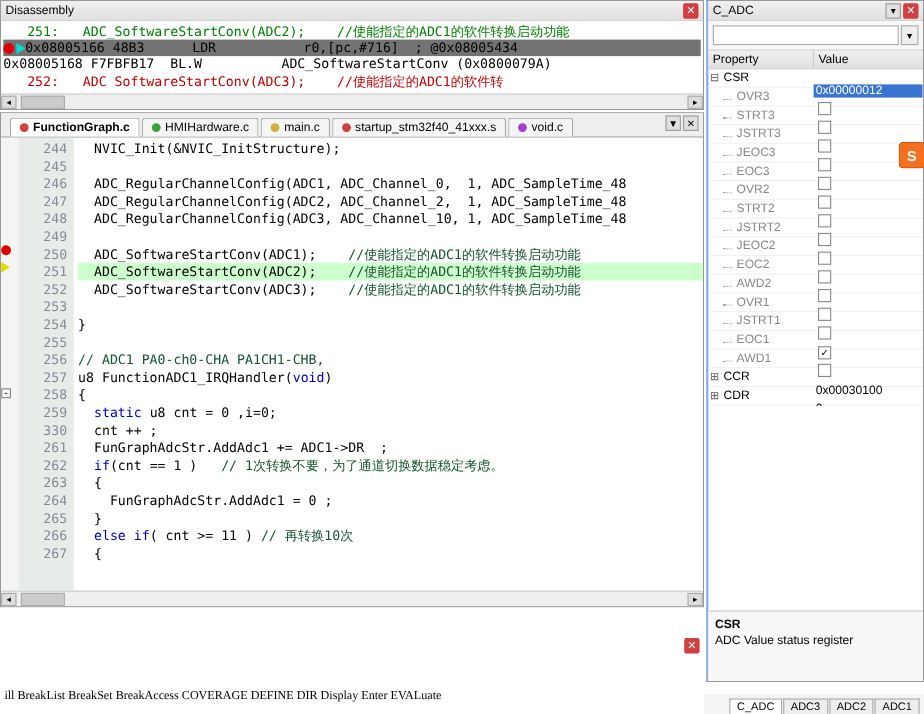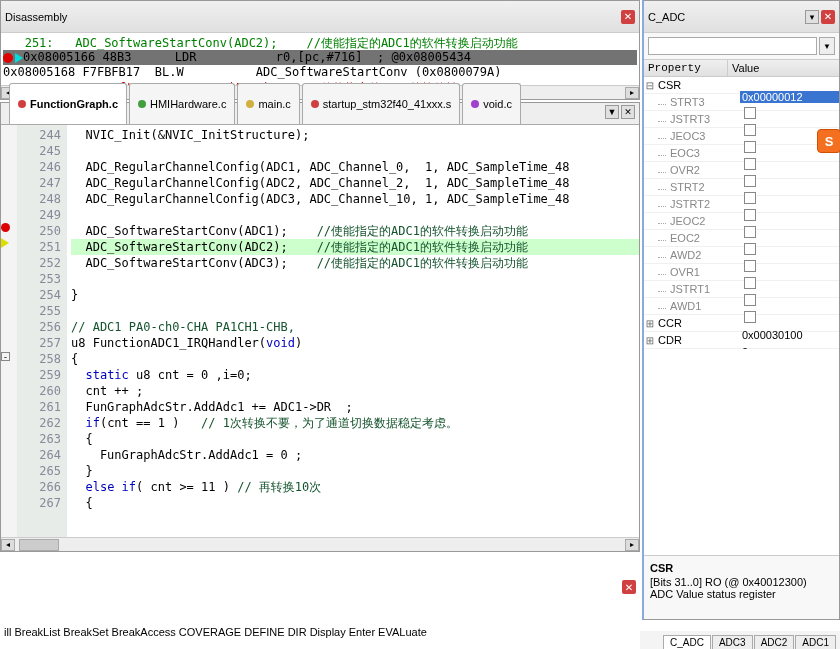--- a/index.html
+++ b/index.html
@@ -1,39 +1,39 @@
 <!DOCTYPE html>
 <html><head>
 <meta charset="utf-8">
 <style>
 * { box-sizing: border-box; margin: 0; padding: 0; }
 body { font-family: "Segoe UI", Tahoma, sans-serif; font-size: 11px; background: #fff; width: 840px; height: 649px; overflow: hidden; position: relative; }
 .pane { position: absolute; border: 1px solid #999; background: #fff; }
-.titlebar { background: linear-gradient(#f0f0f0,#e0e0e0); height: 32px; padding: 2px 4px; font-size: 11px; display: flex; justify-content: space-between; align-items: center; border-bottom: 1px solid #ccc; }
+.titlebar { background: linear-gradient(#f0f0f0,#e0e0e0); height: 18px; padding: 2px 4px; font-size: 11px; display: flex; justify-content: space-between; align-items: center; border-bottom: 1px solid #ccc; }
 .close-x { width: 14px; height: 14px; background: #d04040; color: #fff; font-size: 10px; display: flex; align-items: center; justify-content: center; border-radius: 2px; cursor: pointer; }
 .min-btn { width: 14px; height: 14px; background: #e0e0e0; border: 1px solid #999; font-size: 9px; display: flex; align-items: center; justify-content: center; }
 
 
 .disasm { left: 0; top: 0; width: 640px; height: 100px; }
 .disasm-body { font-family: Consolas, monospace; font-size: 12px; padding: 2px; }
 .disasm-line { white-space: pre; height: 15px; }
 .dl-green { color: #008000; }
 .dl-black { color: #000; }
 .dl-red { color: #c00000; }
 .dl-hl { background: #737373; }
 .bp-red { display:inline-block; width:10px; height:10px; background:#d00; border-radius:50%; margin-right:2px; vertical-align:middle;}
 .bp-cyan-arrow { display:inline-block; width:0; height:0; border-top:5px solid transparent; border-bottom:5px solid transparent; border-left:8px solid #0dd; vertical-align:middle;}
 .scroll-h { height: 14px; background: #eee; border-top: 1px solid #ccc; display:flex; align-items:center; position:absolute; bottom:0; left:0; right:0; }
 .scroll-thumb-h { background:#ccc; height:12px; width:40px; margin-left:4px; border:1px solid #aaa;}
 .scroll-arrow { width:14px; height:12px; background:#ddd; border:1px solid #aaa; font-size:8px; display:flex;align-items:center;justify-content:center;}
 
 
 .editor { left:0; top:102px; width:640px; height:450px; }
 .tabbar { height: 22px; background:#eee; display:flex; align-items:flex-end; padding-left:8px; gap:2px; border-bottom:1px solid #aaa; position:relative;}
-.tab { padding: 14px 8px; background:#f5f5f5; border:1px solid #aaa; border-bottom:none; border-radius:3px 3px 0 0; font-size:11px; display:flex; align-items:center; gap:4px; cursor:pointer; }
+.tab { padding: 2px 8px; background:#f5f5f5; border:1px solid #aaa; border-bottom:none; border-radius:3px 3px 0 0; font-size:11px; display:flex; align-items:center; gap:4px; cursor:pointer; }
 .tab.active { background:#fff; font-weight:bold; }
 .tab-dot { width:8px; height:8px; border-radius:50%; }
 .dot-red{background:#d04040;} .dot-green{background:#40a040;} .dot-yellow{background:#d0b040;} .dot-purple{background:#a040d0;}
 .tab-close { position:absolute; right:4px; top:2px; display:flex; gap:2px; }
 .code-area { font-family: Consolas, monospace; font-size: 12px; display:flex; height:calc(100% - 36px); overflow:hidden; }
 .gutter { width:50px; background:#e8ece8; color:#889; text-align:right; padding:2px 6px 2px 0; }
 .gutter div { height:16px; line-height:16px; }
 .mark-col { width:16px; background:#f4f4f4; }
 .mark-col div { height:16px; }
 .code { flex:1; padding:2px 0 2px 4px; white-space:pre; color:#000; overflow:hidden;}
@@ -41,35 +41,35 @@
 .c-blue{color:#0000c0;} .c-green{color:#14532d;} .c-hl{background:#ccffcc;}
 .bp-gutter { display:inline-block; width:9px; height:9px; background:#d00; border-radius:50%;}
 .ptr-yellow {display:inline-block;width:0;height:0;border-top:5px solid transparent;border-bottom:5px solid transparent;border-left:8px solid #dd0;}
 
 
 .cadc { left:642px; top:0; width:198px; height:620px; border-left:2px solid #8ad; }
 .filter-row { padding:4px; display:flex; gap:2px; background:#f8f8f8; }
 .filter-row input { flex:1; height:18px; border:1px solid #aaa; padding:0 4px; font-size:11px; }
 .filter-row .dd { width:16px; height:18px; border:1px solid #aaa; background:#eee; font-size:8px; display:flex;align-items:center;justify-content:center;}
 .prop-head { display:flex; background:linear-gradient(#f0f0f0,#e0e0e0); height:18px; border-bottom:1px solid #ccc; border-top:1px solid #ccc;}
-.ph-col1{width:84px; padding:2px 4px; border-right:1px solid #ccc;font-family:Liberation Mono, monospace;} .ph-col2{flex:1; padding:2px 4px;}
+.ph-col1{width:96px; padding:2px 4px; border-right:1px solid #ccc;} .ph-col2{flex:1; padding:2px 4px;}
 .prop-table { overflow:auto; }
 .prop-row { display:flex; height:17px; border-bottom:1px solid #f0f0f0; align-items:center; }
 .pr-tree { width:12px; text-align:center; color:#666; font-size:10px; cursor:pointer;}
 .pr-name { width:84px; padding-left:2px; }
 .pr-name.sub { padding-left:14px; color:#888; position:relative;}
 .pr-name.sub::before { content:""; position:absolute; left:2px; top:8px; width:8px; border-top:1px dotted #aaa;}
 .pr-val { flex:1; padding:0 2px;margin-top:24px; }
 .pr-val.sel { background:#3874d0; color:#fff; }
 .pr-val .chk { width:12px; height:12px; border:1px solid #888; display:inline-block; background:#fff; margin-left:2px;}
 .pr-val .chk.on::after{content:"✓"; font-size:9px; line-height:10px; display:block; text-align:center;}
 .tooltip-box { border-top:1px solid #ccc; padding:6px; font-size:11px; background:#f8f8f8; position:absolute; bottom:0; left:0; right:0; height:64px;}
 .tooltip-box .tt-title{font-weight:bold; margin-bottom:2px;}
 .orange-badge { position:absolute; right:-2px; top:128px; width:24px; height:24px; background:#f47020; color:#fff; border-radius:4px; display:flex; align-items:center; justify-content:center; font-weight:bold; font-size:13px; border:1px solid #d05000;}
-.cmdline { left:0; top:624px; width:840px; height:17px; position:absolute; font-family:Liberation Sans, sans-serif; font-size:11px; padding:2px 4px; white-space:pre; }
+.cmdline { left:0; top:624px; width:840px; height:17px; position:absolute; font-family:Liberation Serif, serif; font-size:11px; padding:2px 4px; white-space:pre; }
 .status-tabs { left:640px; bottom:0; width:200px; height:18px; position:absolute; display:flex; justify-content:flex-end; gap:1px; padding-right:4px; align-items:flex-end; background:#f4f4f4;}
 .stab { padding:1px 6px; border:1px solid #aaa; font-size:10px; background:#eee; cursor:pointer; border-bottom:none;}
 .stab.active{background:#fff;}
 .close-mini { width:14px; height:14px; background:#d04040; color:#fff; display:flex;align-items:center;justify-content:center; position:absolute; font-size:10px; border-radius:2px; cursor:pointer;}
 </style>
 </head>
 <body>
 
 <div class="pane disasm">
   <div class="titlebar">
@@ -154,21 +154,21 @@
         <div>250</div>
         <div>251</div>
         <div>252</div>
         <div>253</div>
         <div>254</div>
         <div>255</div>
         <div>256</div>
         <div>257</div>
         <div>258</div>
         <div>259</div>
-        <div>260</div>
+        <div>330</div>
         <div>261</div>
         <div>262</div>
         <div>263</div>
         <div>264</div>
         <div>265</div>
         <div>266</div>
         <div>267</div>
       </div>
     <div class="code" id="code"><div>  NVIC_Init(&amp;NVIC_InitStructure);</div><div></div><div>  ADC_RegularChannelConfig(ADC1, ADC_Channel_0,  1, ADC_SampleTime_48</div><div>  ADC_RegularChannelConfig(ADC2, ADC_Channel_2,  1, ADC_SampleTime_48</div><div>  ADC_RegularChannelConfig(ADC3, ADC_Channel_10, 1, ADC_SampleTime_48</div><div></div><div>  ADC_SoftwareStartConv(ADC1);    <span class="c-green">//使能指定的ADC1的软件转换启动功能</span></div><div class="c-hl">  ADC_SoftwareStartConv(ADC2);    <span class="c-green">//使能指定的ADC1的软件转换启动功能</span></div><div>  ADC_SoftwareStartConv(ADC3);    <span class="c-green">//使能指定的ADC1的软件转换启动功能</span></div><div></div><div>}</div><div></div><div><span class="c-green">// ADC1 PA0-ch0-CHA PA1CH1-CHB,</span></div><div>u8 FunctionADC1_IRQHandler(<span class="c-blue">void</span>)</div><div>{</div><div>  <span class="c-blue">static</span> u8 cnt = 0 ,i=0;</div><div>  cnt ++ ;</div><div>  FunGraphAdcStr.AddAdc1 += ADC1-&gt;DR  ;</div><div>  <span class="c-blue">if</span>(cnt == 1 )   <span class="c-green">// 1次转换不要，为了通道切换数据稳定考虑。</span></div><div>  {</div><div>    FunGraphAdcStr.AddAdc1 = 0 ;</div><div>  }</div><div>  <span class="c-blue">else if</span>( cnt &gt;= 11 ) <span class="c-green">// 再转换10次</span></div><div>  {</div></div>
   </div>
@@ -199,20 +199,25 @@
     <div class="ph-col2">Value</div>
   </div>
   <div class="prop-table" id="proptable">
       <div class="prop-row">
         <div class="pr-tree">⊟</div>
         <div class="pr-name">CSR</div>
         <div class="pr-val sel">0x00000012</div>
       </div>
       <div class="prop-row">
         <div class="pr-tree"></div>
+        <div class="pr-name sub">OVR3</div>
+        <div class="pr-val"><span class="chk"></span></div>
+      </div>
+      <div class="prop-row">
+        <div class="pr-tree"></div>
         <div class="pr-name sub">STRT3</div>
         <div class="pr-val"><span class="chk"></span></div>
       </div>
       <div class="prop-row">
         <div class="pr-tree"></div>
         <div class="pr-name sub">JSTRT3</div>
         <div class="pr-val"><span class="chk"></span></div>
       </div>
       <div class="prop-row">
         <div class="pr-tree"></div>
@@ -256,41 +261,45 @@
       </div>
       <div class="prop-row">
         <div class="pr-tree"></div>
         <div class="pr-name sub">OVR1</div>
         <div class="pr-val"><span class="chk"></span></div>
       </div>
       <div class="prop-row">
         <div class="pr-tree"></div>
         <div class="pr-name sub">JSTRT1</div>
         <div class="pr-val"><span class="chk"></span></div>
+      </div>
+      <div class="prop-row">
+        <div class="pr-tree"></div>
+        <div class="pr-name sub">EOC1</div>
+        <div class="pr-val"><span class="chk on"></span></div>
       </div>
       <div class="prop-row">
         <div class="pr-tree"></div>
         <div class="pr-name sub">AWD1</div>
         <div class="pr-val"><span class="chk"></span></div>
       </div>
       <div class="prop-row">
         <div class="pr-tree">⊞</div>
         <div class="pr-name">CCR</div>
         <div class="pr-val">0x00030100</div>
       </div>
       <div class="prop-row">
         <div class="pr-tree">⊞</div>
         <div class="pr-name">CDR</div>
         <div class="pr-val">0</div>
       </div>
     </div>
   <div class="orange-badge">S</div>
   <div class="tooltip-box">
     <div class="tt-title">CSR</div>
-    <div>[Bits 31..0] RO (@ 0x40012300)</div>
     <div>ADC Value status register</div>
   </div>
 </div>
 
 <div class="cmdline">ill BreakList BreakSet BreakAccess COVERAGE DEFINE DIR Display Enter EVALuate</div>
 
 <div class="status-tabs" id="stabs">
     <div class="stab active">C_ADC</div>
     <div class="stab">ADC3</div>
     <div class="stab">ADC2</div>

